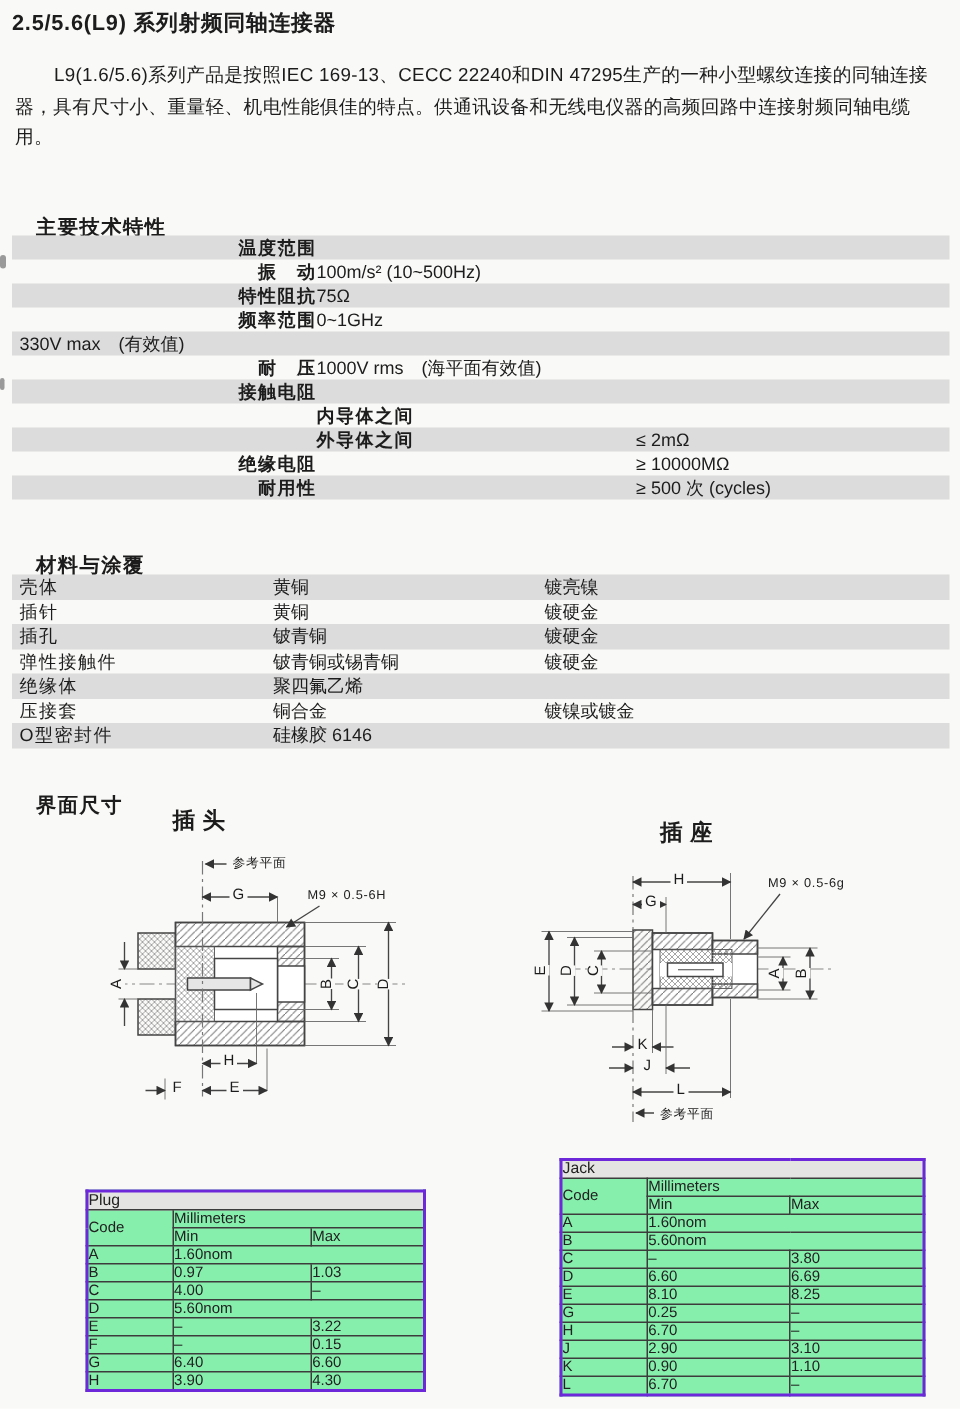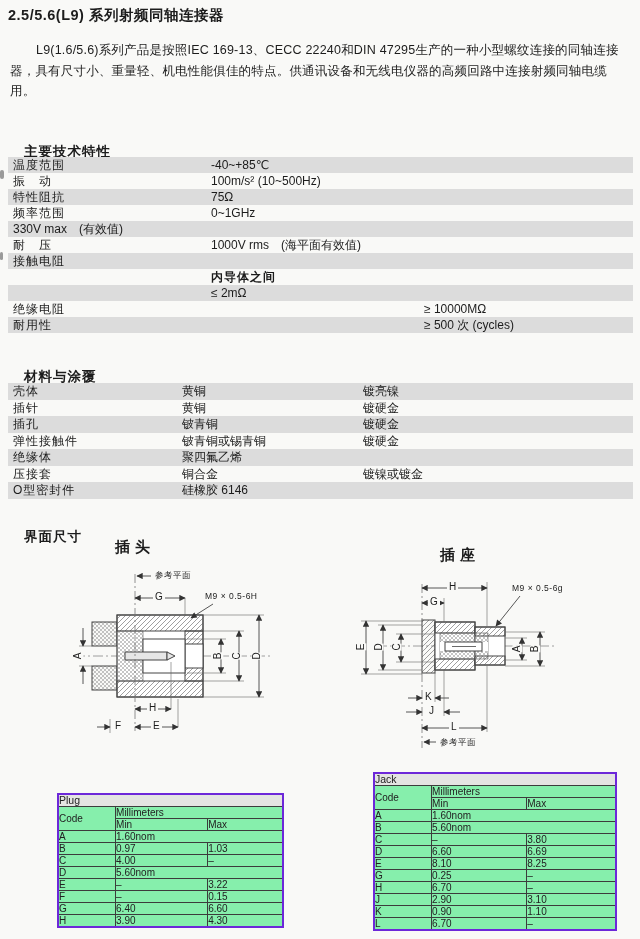--- a/index.html
+++ b/index.html
@@ -7,21 +7,21 @@
         font-family:"Liberation Sans","DejaVu Sans",sans-serif;color:#1c1c1c;overflow:hidden;}
   h1.title{position:absolute;left:8px;top:6px;margin:0;font-size:14.5px;font-weight:bold;letter-spacing:0.5px;}
   p.intro{position:absolute;left:10px;top:40px;width:618px;margin:0;font-size:12.5px;line-height:20.5px;
           text-indent:26px;letter-spacing:0.2px;}
   h2.sec{position:absolute;left:8px;margin:16px;font-size:13.5px;font-weight:bold;letter-spacing:1px;}
 
   
   .stripe-table{position:absolute;left:8px;width:625px;font-size:12px;}
   .srow,.mrow{display:flex;height:16px;line-height:16px;padding-left:5px;}
   .shade{background:#dcdcdc;}
-  .sc1{width:198px;font-weight:normal;letter-spacing:1px;flex:none;}
+  .sc1{width:198px;font-weight:bold;letter-spacing:1px;flex:none;text-align:right;}
   .sc2{width:213px;flex:none;}
   .sc3{flex:1;}
   .mbold{font-weight:bold;letter-spacing:1px;}
   .mc1{width:169px;font-weight:normal;letter-spacing:1px;flex:none;}
   .mc2{width:181px;flex:none;}
   .mc3{flex:1;}
   .mrow{height:16.5px;line-height:16.5px;}
 
   
   .draw{position:absolute;}
@@ -44,21 +44,20 @@
 <div class="page">
 
   <h1 class="title">2.5/5.6(L9)  系列射频同轴连接器</h1>
   <p class="intro">L9(1.6/5.6)系列产品是按照IEC 169-13、CECC 22240和DIN 47295生产的一种小型螺纹连接的同轴连接器，具有尺寸小、重量轻、机电性能俱佳的特点。供通讯设备和无线电仪器的高频回路中连接射频同轴电缆用。</p>
 
   <h2 class="sec" style="top:127px">主要技术特性</h2>
 
   <div class="stripe-table" style="top:157px">
     <div class="srow shade">
         <span class="sc1">温度范围</span>
-        <span class="sc2">-40~+85℃</span>
         <span class="sc3"></span>
       </div>
     <div class="srow">
         <span class="sc1">振　动</span>
         <span class="sc2">100m/s²  (10~500Hz)</span>
         <span class="sc3"></span>
       </div>
     <div class="srow shade">
         <span class="sc1">特性阻抗</span>
         <span class="sc2">75Ω</span>
@@ -82,20 +81,21 @@
         <span class="sc1">接触电阻</span>
         <span class="sc2"></span>
         <span class="sc3"></span>
       </div>
     <div class="srow">
         <span class="sc1"></span>
         <span class="sc2 mbold">内导体之间</span>
       </div>
     <div class="srow shade">
         <span class="sc1"></span>
+        <span class="sc2 mbold">外导体之间</span>
         <span class="sc3">≤ 2mΩ</span>
       </div>
     <div class="srow">
         <span class="sc1">绝缘电阻</span>
         <span class="sc2"></span>
         <span class="sc3">≥ 10000MΩ</span>
       </div>
     <div class="srow shade">
         <span class="sc1">耐用性</span>
         <span class="sc2"></span>

